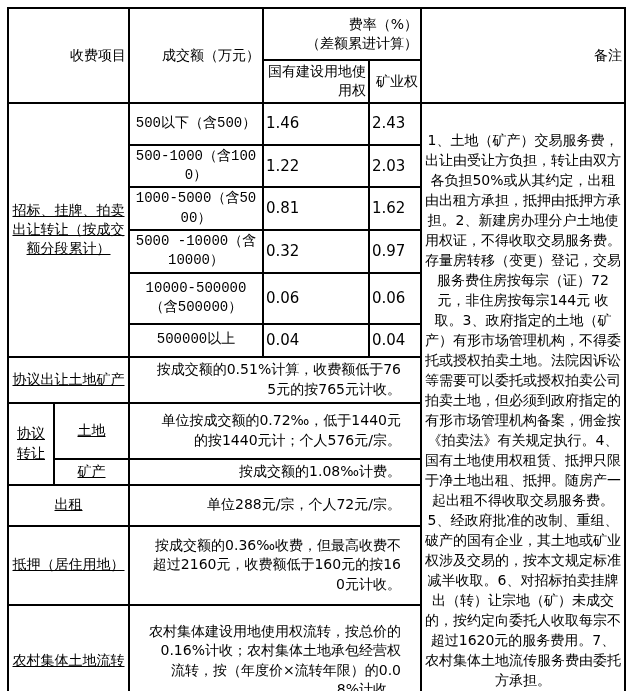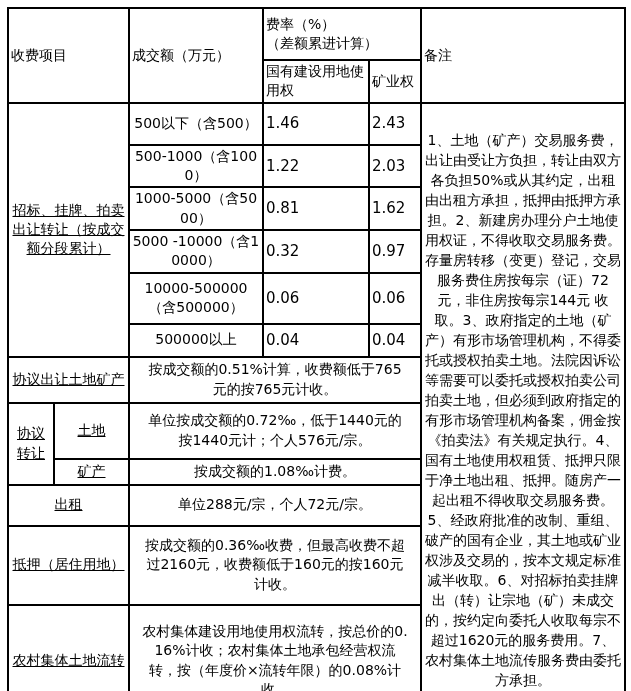--- a/index.html
+++ b/index.html
@@ -19,43 +19,44 @@
   }
   td {
     border: 2px solid #000000;
     font-size: 14px;
     line-height: 1.38;
     padding: 1px 2px;
     overflow: hidden;
     word-break: break-all;
   }
   td.hcell {
-    text-align: left;
+    text-align: right;
     vertical-align: middle;
     white-space: pre-line;
     margin-top: 6px;
   }
   td.label {
     text-align: center;
     vertical-align: middle;
     text-decoration: underline;
   }
   td.range {
     text-align: center;
     vertical-align: middle;
+    font-family: Liberation Mono, monospace;
   }
   td.rate {
     text-align: left;
     vertical-align: middle;
     font-size: 15px;
   }
   td.desc {
-    text-align: center;
+    text-align: right;
     vertical-align: middle;
-    padding: 1px 12px;
+    padding: 1px 19px;
   }
   td.remark {
     text-align: center;
     vertical-align: middle;
     padding: 2px 3px;
     line-height: 20px;
   }
 </style>
 </head>
 <body>

